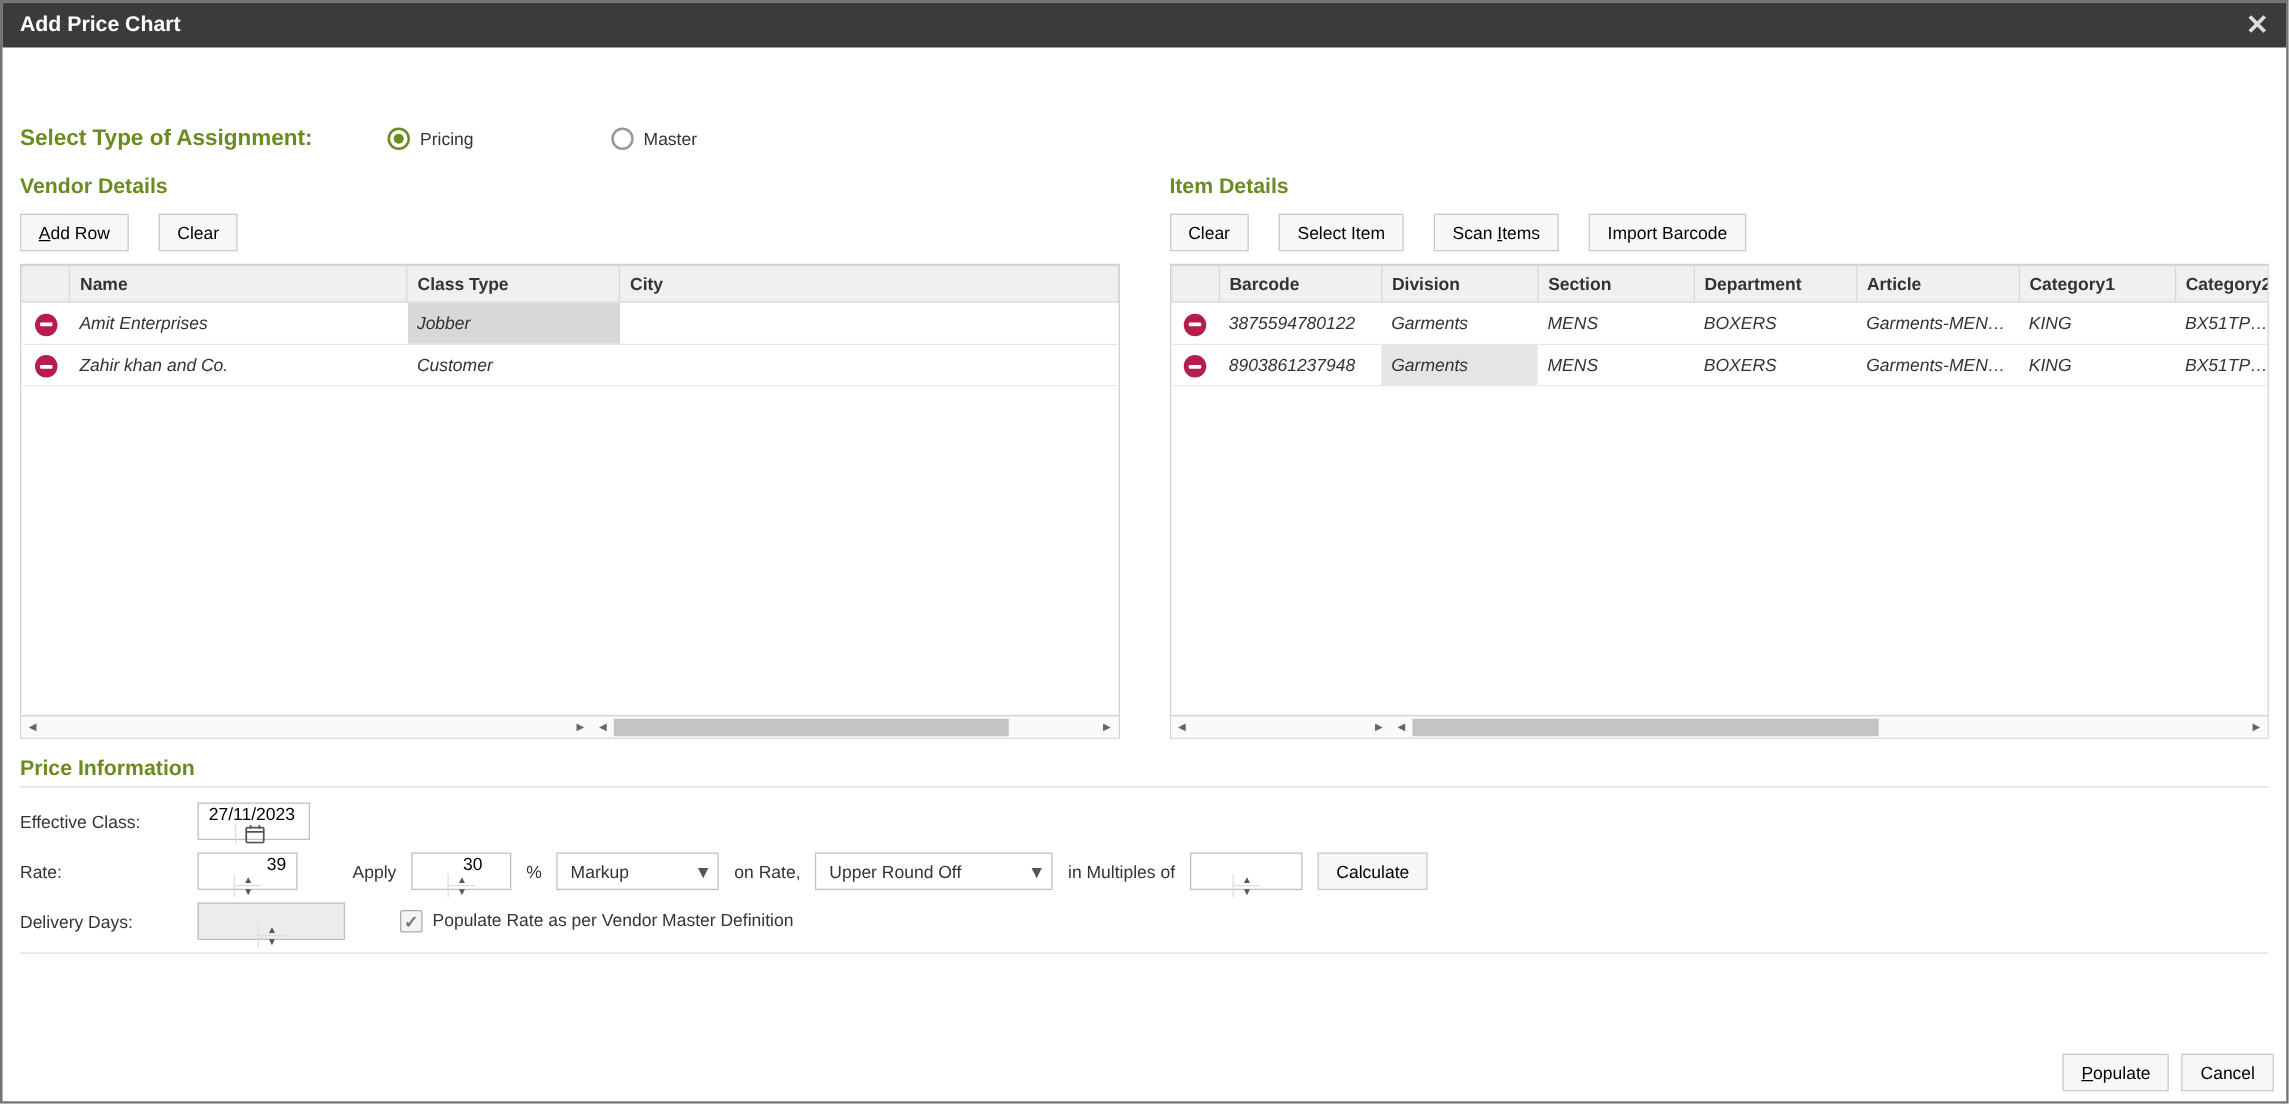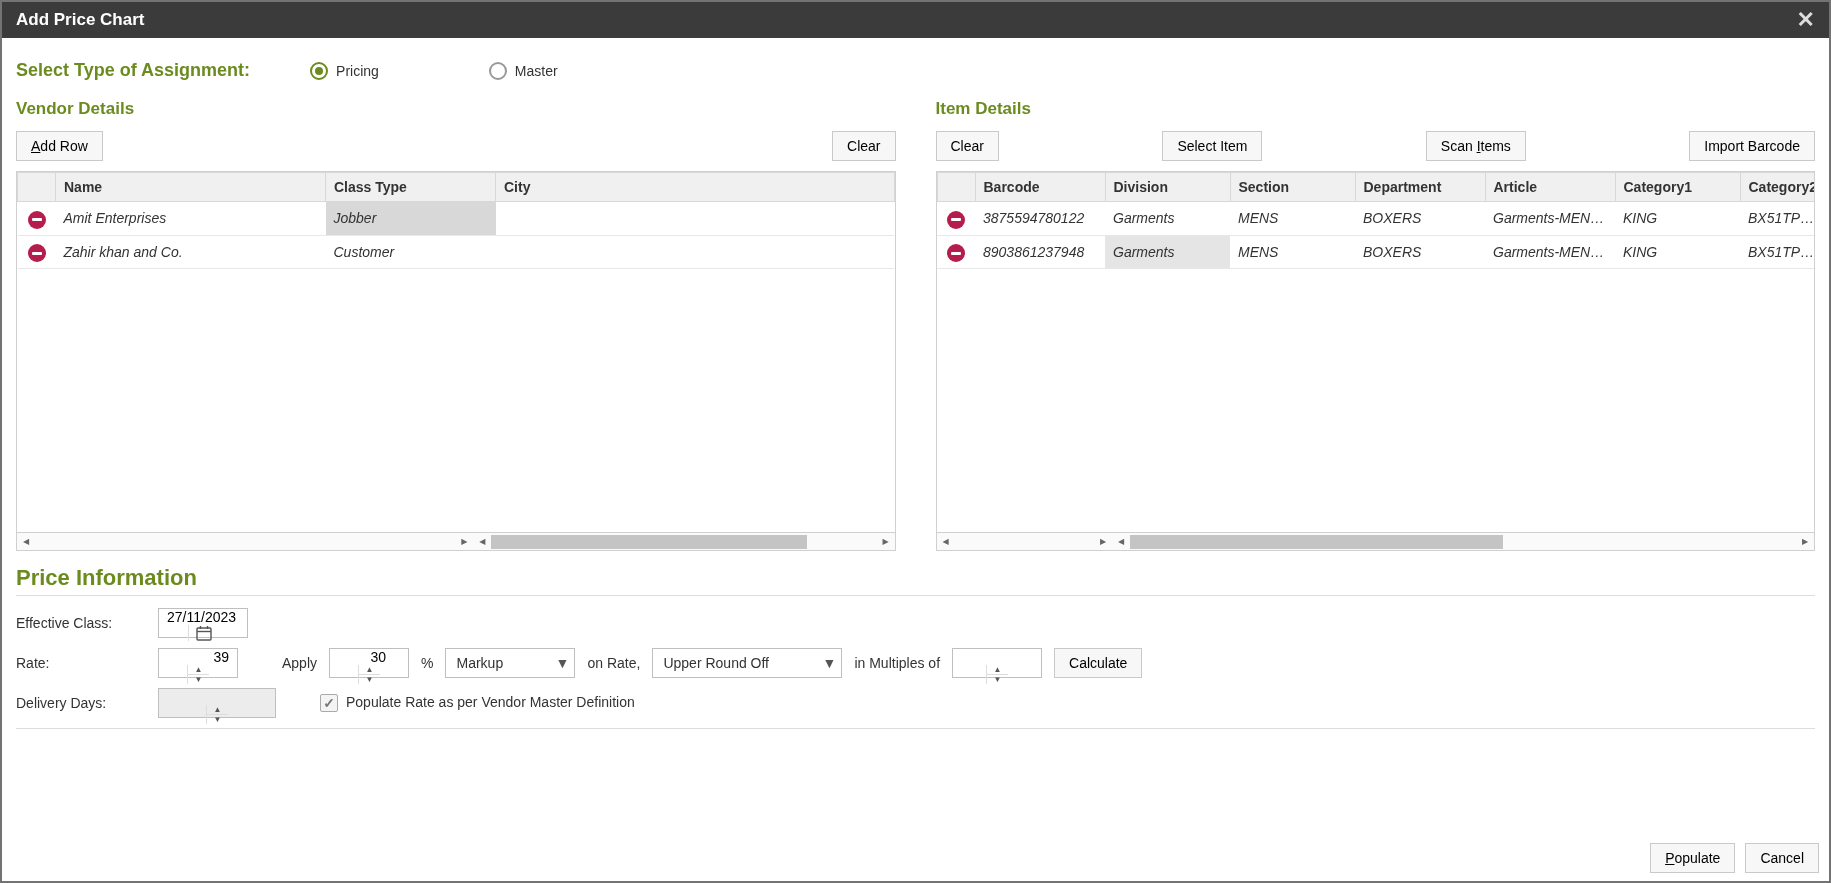--- a/index.html
+++ b/index.html
@@ -1,35 +1,35 @@
 <!DOCTYPE html>
 <html><head>
 <meta charset="utf-8">
 <style>
   * { box-sizing: border-box; }
   html, body { margin:0; padding:0; font-family: "Segoe UI", Tahoma, sans-serif; font-size:14px; color:#333; background:#fff; }
   .window { width:1831px; height:883px; margin:0 auto; background:#fff; border:2px solid #737373; position:relative; }
   .titlebar { background:#3b3b3b; color:#fff; height:36px; display:flex; align-items:center; padding:0 14px; font-size:17px; font-weight:600; }
   .titlebar .close { margin-left:auto; font-size:22px; color:#ddd; cursor:pointer; }
-  .content { padding:10px 14px 0 14px; }
+  .content { padding:10px 14px 0 14px;margin-top:40px; }
 
   .assignment-row { display:flex; align-items:center; gap:60px; padding:12px 0 18px 0; }
   .section-label { color:#6b8b1f; font-size:18px; font-weight:600; }
   .radio-group { display:flex; gap:110px; }
   .radio-item { display:flex; align-items:center; gap:8px; cursor:pointer; }
   .radio-outer { width:18px; height:18px; border-radius:50%; border:2px solid #999; display:flex; align-items:center; justify-content:center; }
   .radio-item.selected .radio-outer { border-color:#6b8b1f; }
   .radio-inner { width:8px; height:8px; border-radius:50%; background:#6b8b1f; display:none; }
   .radio-item.selected .radio-inner { display:block; }
 
   .panels { display:flex; gap:40px; }
   .panel { flex:1; min-width:0; }
   .panel h3 { color:#6b8b1f; font-size:17px; font-weight:600; margin:0 0 12px 0; }
 
-  .btn-row { display:flex; gap:24px; margin-bottom:10px;justify-content:space-between; }
+  .btn-row { display:flex; gap:24px; margin-bottom:10px; }
   .btn { background:#f7f7f7; border:1px solid #c9c9c9; padding:6px 14px; font-size:14px; cursor:pointer; }
 
   .grid { border:1px solid #d0d0d0; height:380px; display:flex; flex-direction:column; }
   .grid-body { flex:1; overflow:hidden; }
   .grid table { width:100%; border-collapse:collapse; table-layout:fixed; }
   .grid th { background:#f0f0f0; text-align:left; padding:6px 8px; border:1px solid #d8d8d8; font-weight:600; font-size:14px; }
   .grid td { padding:6px 8px; border-bottom:1px solid #e8e8e8; font-size:14px; white-space:nowrap; overflow:hidden; text-overflow:ellipsis;font-style:italic; }
   .grid .action-col { width:38px; text-align:center; }
 
   .remove-icon { display:inline-flex; width:18px; height:18px; border-radius:50%; background:#b51d4d; color:#fff; align-items:center; justify-content:center; font-weight:bold; cursor:pointer; }
@@ -39,21 +39,21 @@
   .cell-selected { background:#e5e5e5; }
 
   .hscroll-track { height:18px; background:#fafafa; border-top:1px solid #d0d0d0; display:flex; align-items:center; }
   .hscroll-split { display:flex; width:100%; }
   .hscroll-seg { display:flex; align-items:center; position:relative; }
   .hscroll-arrow { width:18px; height:16px; display:flex; align-items:center; justify-content:center; color:#666; font-size:8px; }
   .hscroll-bar { position:relative; height:16px; flex:1; }
   .hscroll-thumb { position:absolute; top:1px; height:14px; background:#c4c4c4; }
 
   .price-section { margin-top:14px; }
-  .price-section h3 { color:#6b8b1f; font-size:22px; font-weight:600; margin:0 0 4px 0; }
+  .price-section h3 { color:#6b8b1f; font-size:17px; font-weight:600; margin:0 0 4px 0; }
   .price-divider { border-top:1px solid #ddd; margin:0 0 12px 0; }
 
   .form-row { display:flex; align-items:center; gap:12px; margin-bottom:10px; flex-wrap:wrap; }
   .form-label { width:130px; font-size:14px; }
   .input-wrap { display:flex; align-items:center; border:1px solid #bfbfbf; height:30px; background:#fff;flex-direction:column; }
   .input-wrap.disabled { background:#ececec; }
   .input-wrap input { border:none; outline:none; padding:0 8px; height:100%; font-size:14px; text-align:right; background:transparent; width:78px; }
   .input-wrap.date input { text-align:left; width:88px; }
   .spin-col { width:22px; display:flex; flex-direction:column; border-left:1px solid #ddd; height:100%; }
   .spin-btn { flex:1; display:flex; align-items:center; justify-content:center; font-size:8px; color:#555; cursor:pointer; }

